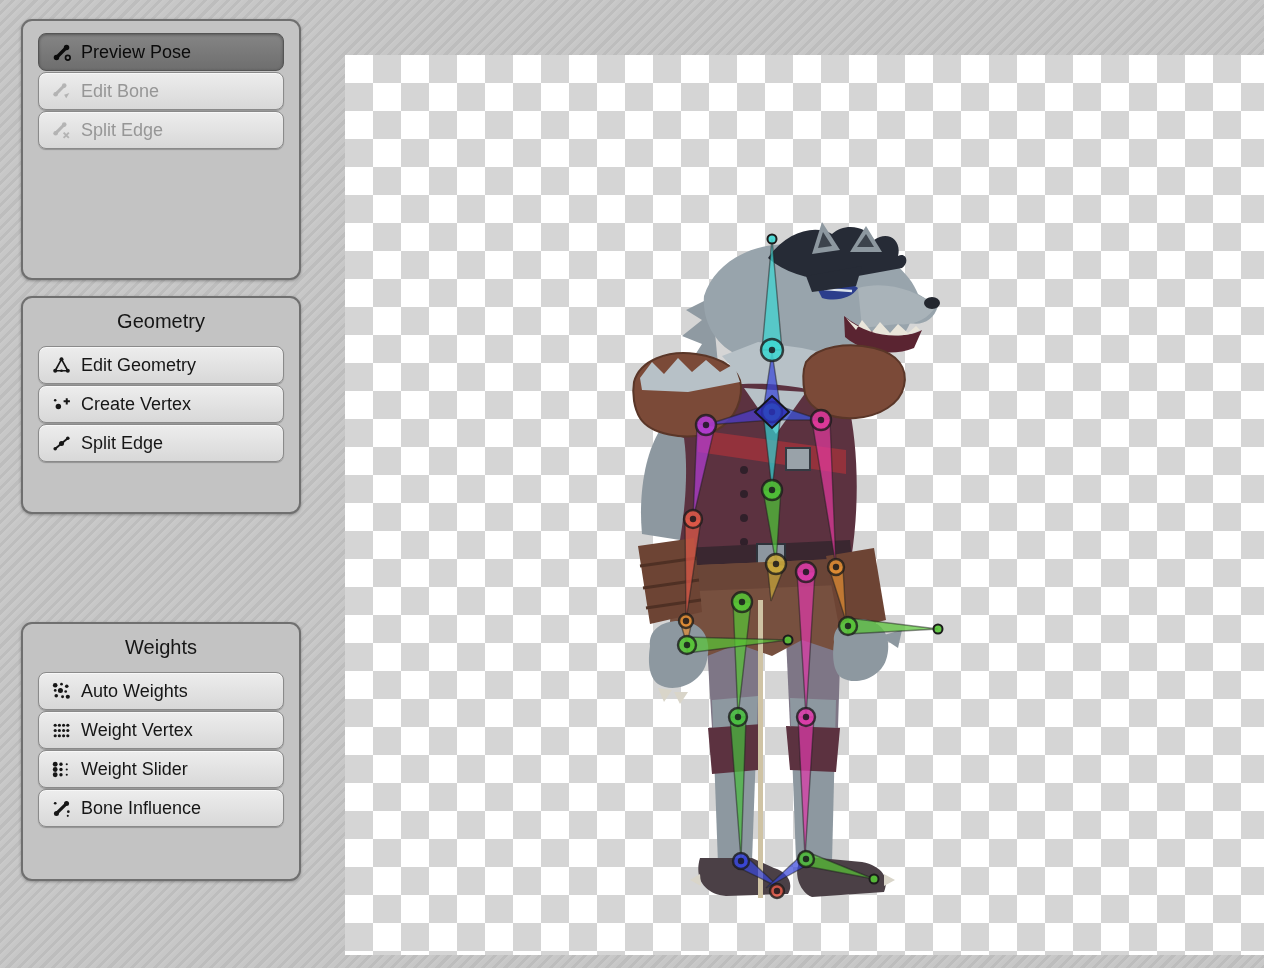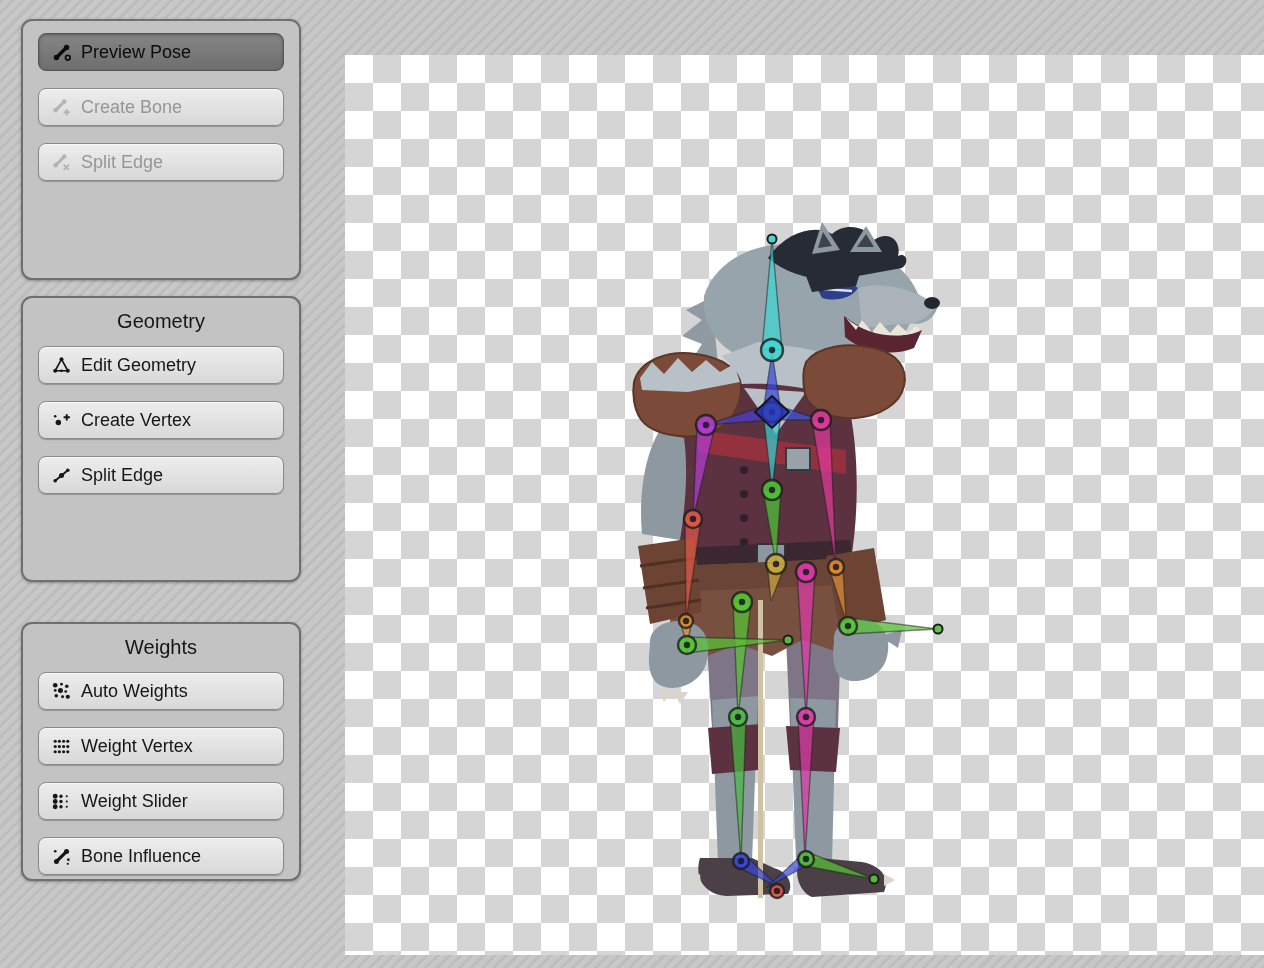--- a/index.html
+++ b/index.html
@@ -15,21 +15,21 @@
         linear-gradient(45deg,#d5d5d5 25%,transparent 25%,transparent 75%,#d5d5d5 75%);
       background-size:56px 56px;
       background-position:0 0,28px 28px;}
   .canvas svg{position:absolute;left:0;top:0;width:919px;height:900px;}
   
   .panel{position:absolute;left:21px;width:280px;background:#c3c3c3;
       border:2px solid #6f6f6f;border-radius:11px;
       box-shadow:0 1px 3px rgba(0,0,0,.3);box-sizing:border-box;}
   .panel-title{margin:0;padding:10px 0 0 0;text-align:center;font-size:20px;font-weight:400;
       color:#161616;line-height:26px;}
-  .buttons{display:flex;flex-direction:column;gap:17px;padding:12px 15px 14px 15px;}
+  .buttons{display:flex;flex-direction:column;gap:1px;padding:12px 15px 14px 15px;}
   .tool-btn{display:flex;align-items:center;gap:8px;height:38px;padding:0 10px;
       background:linear-gradient(#ededed,#d8d8d8);
       border:1px solid #8a8a8a;border-radius:8px;
       box-shadow:0 1px 1px rgba(0,0,0,.25), inset 0 1px 0 rgba(255,255,255,.6);
       font-family:"Liberation Sans",sans-serif;font-size:18px;color:#161616;
       cursor:pointer;text-align:left;}
   .tool-btn .icon{width:24px;height:22px;display:flex;align-items:center;justify-content:center;flex:0 0 auto;}
   .tool-btn .icon svg{width:21px;height:21px;}
   .tool-btn .label{white-space:nowrap;}
   .tool-btn.selected{background:linear-gradient(#858585,#6e6e6e);border-color:#555;
@@ -200,40 +200,40 @@
             </svg>
         </span>
         <span class="label">Preview Pose</span>
       </button>
       <button class="tool-btn disabled">
         <span class="icon">
           <svg viewBox="0 0 20 20">
               <path d="M5 12 L12 5" stroke="currentColor" stroke-width="3" stroke-linecap="round"></path>
               <circle cx="4.4" cy="12.6" r="2.2" fill="currentColor"></circle>
               <circle cx="12.6" cy="4.4" r="2.2" fill="currentColor"></circle>
-              <path d="M15 11.5 V17.5 M12 14.5 H18" stroke="currentColor" stroke-width="1.9"></path>
-            </svg>
-        </span>
-        <span class="label">Create Bone</span>
+              <path d="M12.5 13 L17.5 11.5 L14.5 16.5 Z" fill="currentColor"></path>
+            </svg>
+        </span>
+        <span class="label">Edit Bone</span>
       </button>
       <button class="tool-btn disabled">
         <span class="icon">
           <svg viewBox="0 0 20 20">
               <path d="M5 12 L12 5" stroke="currentColor" stroke-width="3" stroke-linecap="round"></path>
               <circle cx="4.4" cy="12.6" r="2.2" fill="currentColor"></circle>
               <circle cx="12.6" cy="4.4" r="2.2" fill="currentColor"></circle>
               <path d="M12 17 L17 12 M12 12 L17 17" stroke="currentColor" stroke-width="1.8"></path>
             </svg>
         </span>
         <span class="label">Split Edge</span>
       </button>
     </div>
   </section>
 
-  <section class="panel" style="top:296px;height:286px">
+  <section class="panel" style="top:296px;height:218px">
     <h2 class="panel-title">Geometry</h2>
     <div class="buttons">
       <button class="tool-btn">
         <span class="icon">
           <svg viewBox="0 0 20 20">
               <path d="M4 15 L10 4 L16 15 Z" fill="none" stroke="currentColor" stroke-width="1.6"></path>
               <circle cx="4" cy="15" r="1.9" fill="currentColor"></circle>
               <circle cx="10" cy="4" r="1.9" fill="currentColor"></circle>
               <circle cx="16" cy="15" r="1.9" fill="currentColor"></circle>
               <circle cx="10" cy="15" r="1.3" fill="currentColor"></circle>

